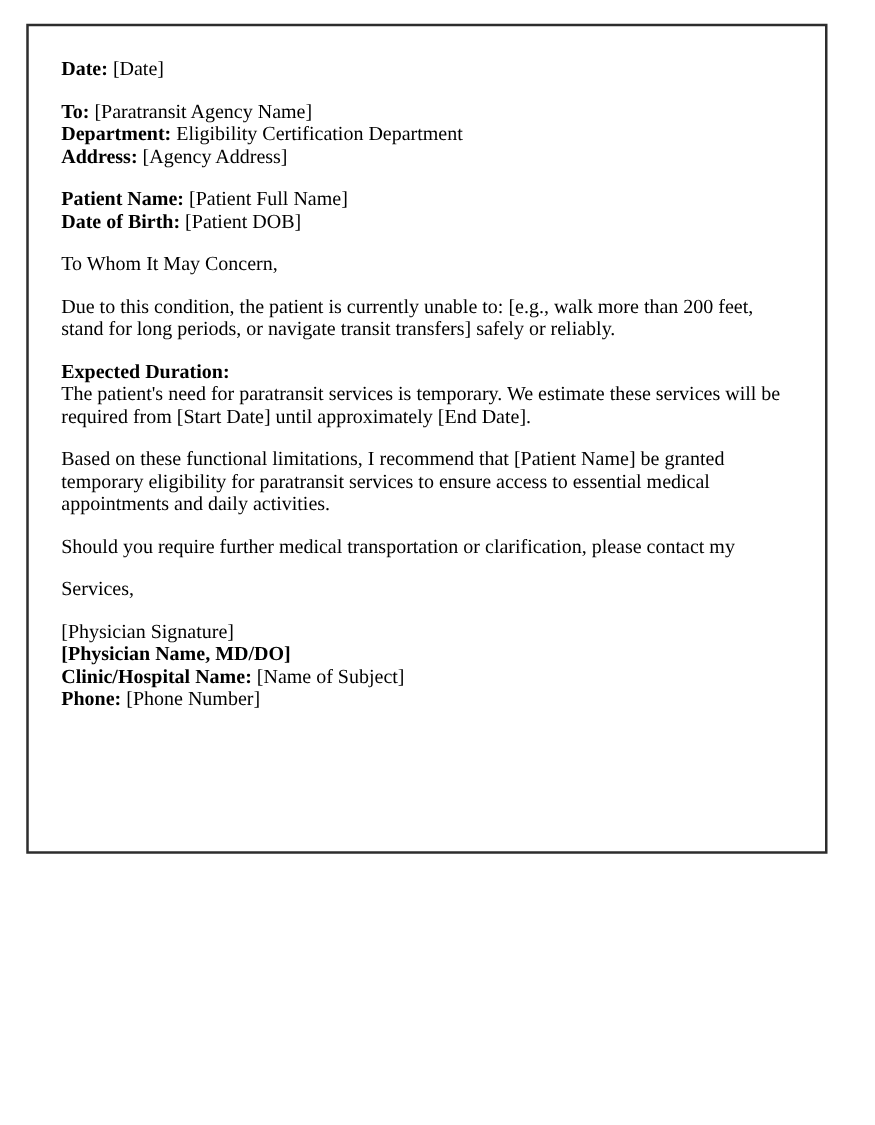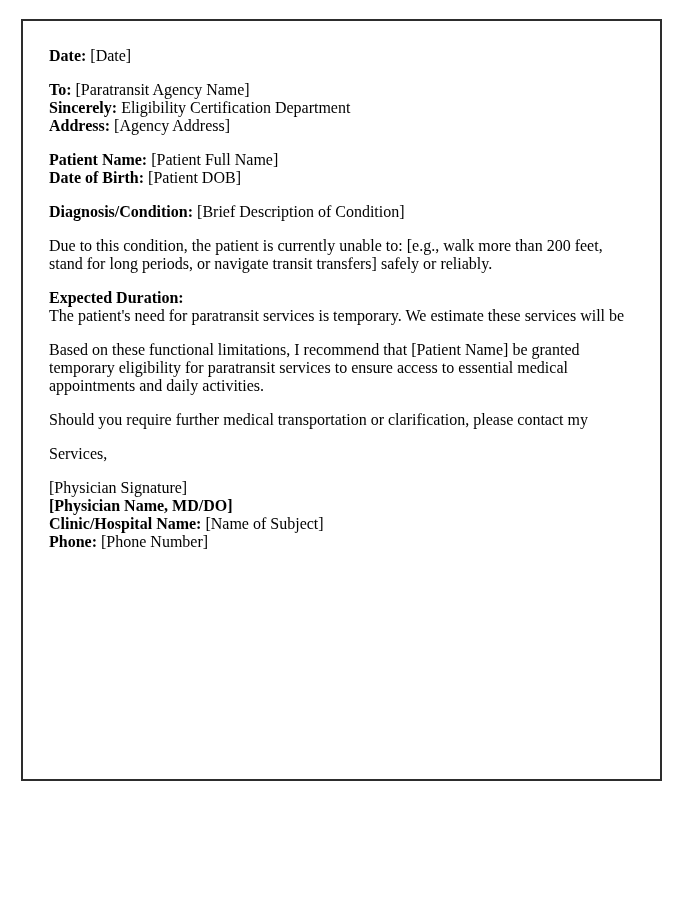--- a/index.html
+++ b/index.html
@@ -11,21 +11,21 @@
     font-family: "Liberation Serif", "DejaVu Serif", serif;
     font-size: 16px;
     color: #000000;
     overflow: hidden;
   }
   .letter-frame {
     position: absolute;
     left: 21px;
     top: 19px;
     width: 641px;
-    height: 762px;
+    height: 664px;
     box-sizing: border-box;
     border: 2px solid #2d2d2d;
     background: #ffffff;
     padding: 26px 18px 0 26px;
   }
   .block { margin: 0 0 16px 0; }
   .line { line-height: 18px; white-space: nowrap; }
   .line b { font-weight: bold; }
 </style>
 </head>
@@ -33,44 +33,45 @@
 
 <div class="canvas">
   <div class="letter-frame">
 
     <div class="block">
       <div class="line"><b>Date:</b> <span>[Date]</span></div>
     </div>
 
     <div class="block">
       <div class="line"><b>To:</b> <span>[Paratransit Agency Name]</span></div>
-      <div class="line"><b>Sincerely:</b> <span>Eligibility Certification Department</span></div>
+      <div class="line"><b>Department:</b> <span>Eligibility Certification Department</span></div>
       <div class="line"><b>Address:</b> <span>[Agency Address]</span></div>
     </div>
 
 
     <div class="block">
       <div class="line"><b>Patient Name:</b> <span>[Patient Full Name]</span></div>
       <div class="line"><b>Date of Birth:</b> <span>[Patient DOB]</span></div>
     </div>
 
+    <div class="block">
+      <div class="line">To Whom It May Concern,</div>
+    </div>
 
 
-    <div class="block">
-      <div class="line"><b>Diagnosis/Condition:</b> <span>[Brief Description of Condition]</span></div>
-    </div>
 
     <div class="block">
       <div class="line">Due to this condition, the patient is currently unable to: [e.g., walk more than 200 feet,</div>
       <div class="line">stand for long periods, or navigate transit transfers] safely or reliably.</div>
     </div>
 
     <div class="block">
       <div class="line"><b>Expected Duration:</b></div>
       <div class="line">The patient's need for paratransit services is temporary. We estimate these services will be</div>
+      <div class="line">required from [Start Date] until approximately [End Date].</div>
     </div>
 
     <div class="block">
       <div class="line">Based on these functional limitations, I recommend that [Patient Name] be granted</div>
       <div class="line">temporary eligibility for paratransit services to ensure access to essential medical</div>
       <div class="line">appointments and daily activities.</div>
     </div>
 
     <div class="block">
       <div class="line">Should you require further medical transportation or clarification, please contact my</div>

